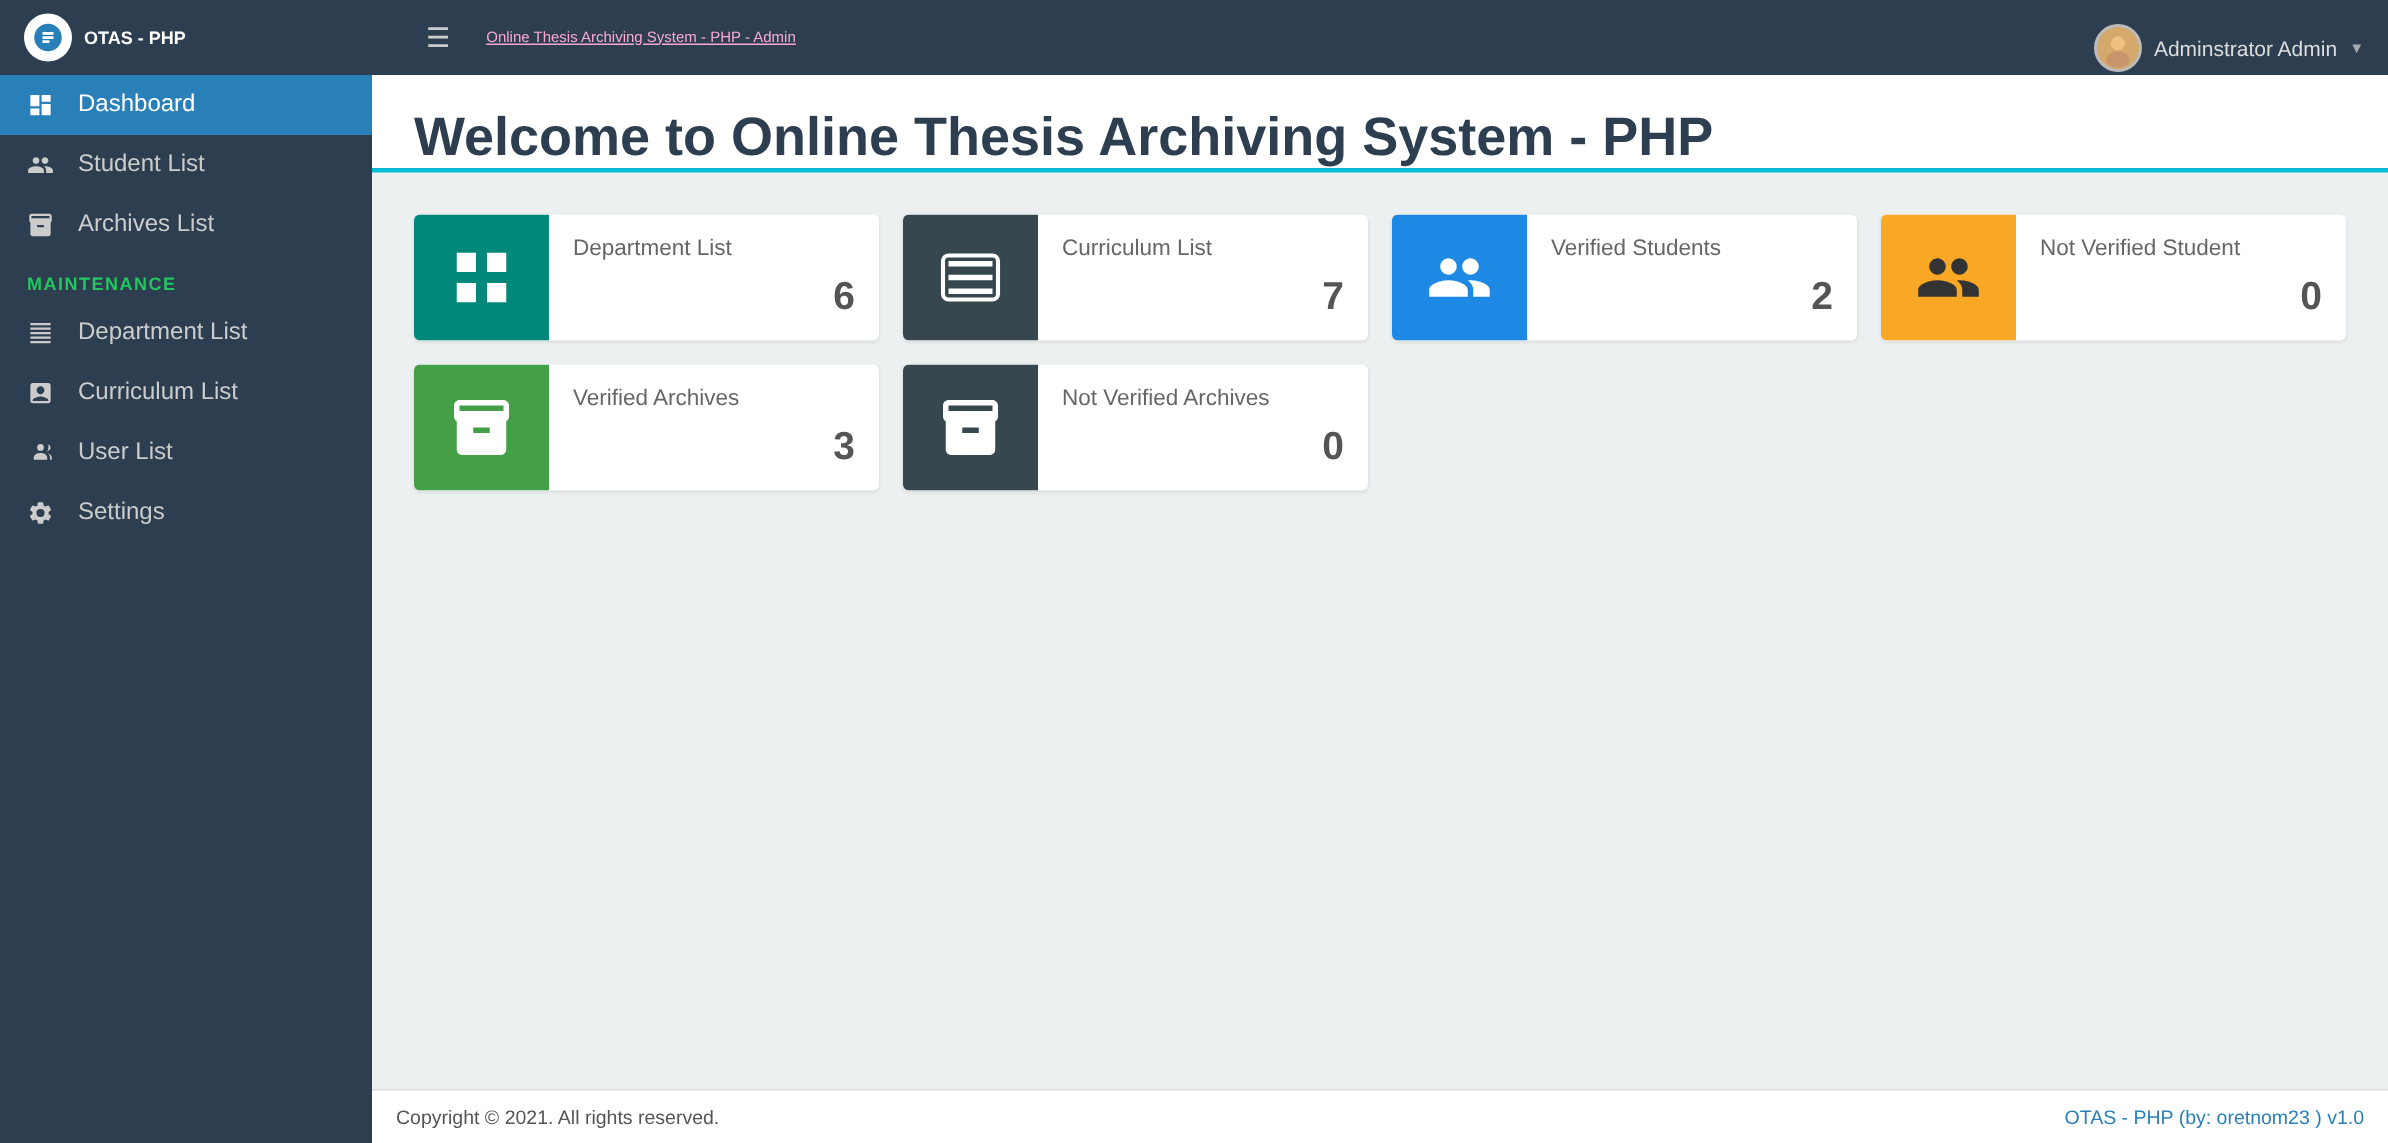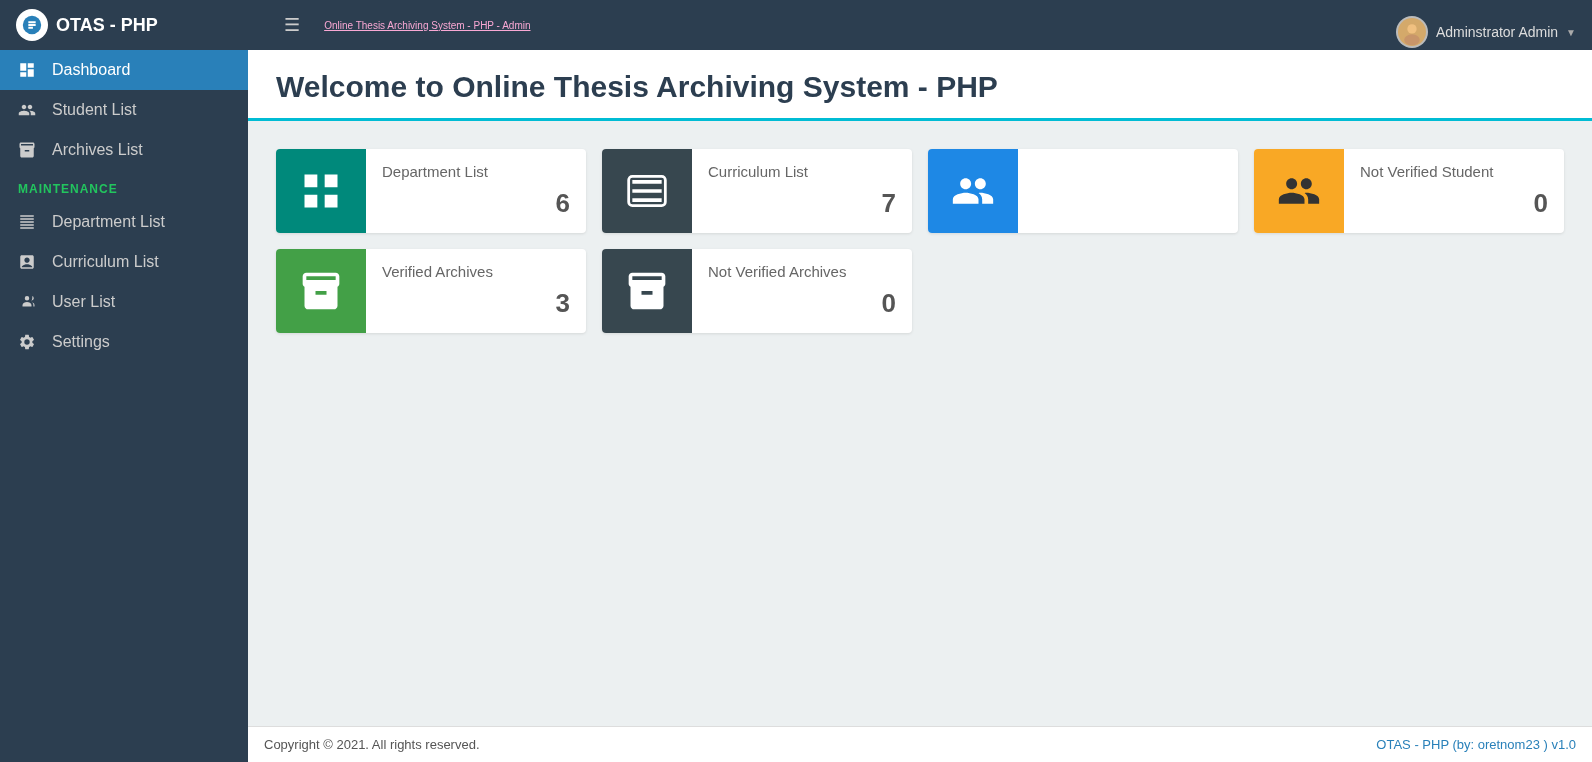--- a/index.html
+++ b/index.html
@@ -2,21 +2,21 @@
 <html><head>
   <meta charset="utf-8">
   <style>
     * { box-sizing: border-box; margin: 0; padding: 0; }
     body { font-family: 'Segoe UI', Arial, sans-serif; background: #ecf0f1; display: flex; flex-direction: column; min-height: 762px; }
 
     
     .app-wrapper { display: flex; flex-direction: column; height: 762px; }
     .top-bar { background: #2c3e50; color: #fff; height: 50px; display: flex; align-items: center; justify-content: space-between; padding: 0 16px; flex-shrink: 0; }
     .top-bar-left { display: flex; align-items: center; gap: 16px; }
-    .top-bar-brand { display: flex; align-items: center; gap: 8px; font-weight: bold; font-size: 18px; width: 248px; }
+    .top-bar-brand { display: flex; align-items: center; gap: 8px; font-weight: bold; font-size: 12px; width: 248px; }
     .brand-logo { width: 32px; height: 32px; border-radius: 50%; background: #fff; display: flex; align-items: center; justify-content: center; flex-shrink: 0; }
     .brand-logo svg { width: 22px; height: 22px; }
     .hamburger-icon { color: #ccc; font-size: 18px; cursor: pointer; margin-left: 4px; }
     .top-bar-center { color: #f9a8d4; font-size: 10px; flex: 1; padding-left: 8px; text-decoration: underline; }
     .top-bar-right { display: flex; align-items: center; gap: 8px; font-size: 14px; margin-top: 14px; }
     .avatar { width: 32px; height: 32px; border-radius: 50%; background: #bbb; overflow: hidden; display: flex; align-items: center; justify-content: center; }
     .avatar svg { width: 28px; height: 28px; }
     .admin-name { color: #ddd; font-size: 14px; cursor: pointer; }
     .chevron-down { color: #aaa; font-size: 10px; }
 
@@ -26,21 +26,21 @@
     
     .sidebar { width: 248px; background: #2c3e50; color: #ccc; flex-shrink: 0; display: flex; flex-direction: column; overflow-y: auto; }
     .sidebar-item { display: flex; align-items: flex-end; gap: 16px; padding: 11px 18px; font-size: 16px; cursor: pointer; transition: background 0.2s; }
     .sidebar-item.active { background: #2980b9; color: #fff; }
     .sidebar-item .icon { width: 18px; height: 18px; display: flex; align-items: center; justify-content: center; flex-shrink: 0; }
     .sidebar-section-title { padding: 12px 18px 6px; font-size: 12px; font-weight: bold; color: #22c55e; text-transform: uppercase; letter-spacing: 1px; }
 
     
     .main-content { flex: 1; display: flex; flex-direction: column; overflow-y: auto; background: #ecf0f1; }
     .page-header { background: #fff; padding: 20px 28px 0; border-bottom: 3px solid #00bcd4; }
-    .page-title { font-size: 30px; font-weight: 600; color: #2c3e50; padding-bottom: 14px; }
+    .page-title { font-size: 36px; font-weight: 600; color: #2c3e50; }
     .content-area { padding: 28px; flex: 1; }
 
     
     .cards-row { display: flex; flex-wrap: wrap; gap: 16px; margin-bottom: 16px; }
     .stat-card { background: #fff; border-radius: 4px; display: flex; align-items: stretch; width: 310px; box-shadow: 0 1px 3px rgba(0,0,0,0.1); overflow: hidden; cursor: pointer; }
     .stat-card-icon { width: 90px; display: flex; align-items: center; justify-content: center; flex-shrink: 0; }
     .stat-card-icon svg { width: 44px; height: 44px; fill: #fff; }
     .stat-card-body { flex: 1; padding: 14px 16px; display: flex; flex-direction: column; justify-content: space-between; }
     .stat-card-label { color: #666; font-size: 15px; margin-bottom: 8px; }
     .stat-card-value { font-size: 26px; font-weight: bold; color: #555; text-align: right; }
@@ -184,20 +184,24 @@
               <div class="stat-card-value">7</div>
             </div>
           </div>
 
           <div class="stat-card">
             <div class="stat-card-icon icon-blue">
               <svg viewBox="0 0 24 24">
                 <path d="M16 11c1.66 0 2.99-1.34 2.99-3S17.66 5 16 5c-1.66 0-3 1.34-3 3s1.34 3 3 3zm-8 0c1.66 0 2.99-1.34 2.99-3S9.66 5 8 5C6.34 5 5 6.34 5 8s1.34 3 3 3zm0 2c-2.33 0-7 1.17-7 3.5V19h14v-2.5c0-2.33-4.67-3.5-7-3.5zm8 0c-.29 0-.62.02-.97.05 1.16.84 1.97 1.97 1.97 3.45V19h6v-2.5c0-2.33-4.67-3.5-7-3.5z"></path>
               </svg>
             </div>
+            <div class="stat-card-body">
+              <div class="stat-card-label">Verified Students</div>
+              <div class="stat-card-value">2</div>
+            </div>
           </div>
 
           <div class="stat-card">
             <div class="stat-card-icon icon-yellow">
               <svg viewBox="0 0 24 24">
                 <path d="M16 11c1.66 0 2.99-1.34 2.99-3S17.66 5 16 5c-1.66 0-3 1.34-3 3s1.34 3 3 3zm-8 0c1.66 0 2.99-1.34 2.99-3S9.66 5 8 5C6.34 5 5 6.34 5 8s1.34 3 3 3zm0 2c-2.33 0-7 1.17-7 3.5V19h14v-2.5c0-2.33-4.67-3.5-7-3.5zm8 0c-.29 0-.62.02-.97.05 1.16.84 1.97 1.97 1.97 3.45V19h6v-2.5c0-2.33-4.67-3.5-7-3.5z" fill="#333"></path>
               </svg>
             </div>
             <div class="stat-card-body">
               <div class="stat-card-label">Not Verified Student</div>

